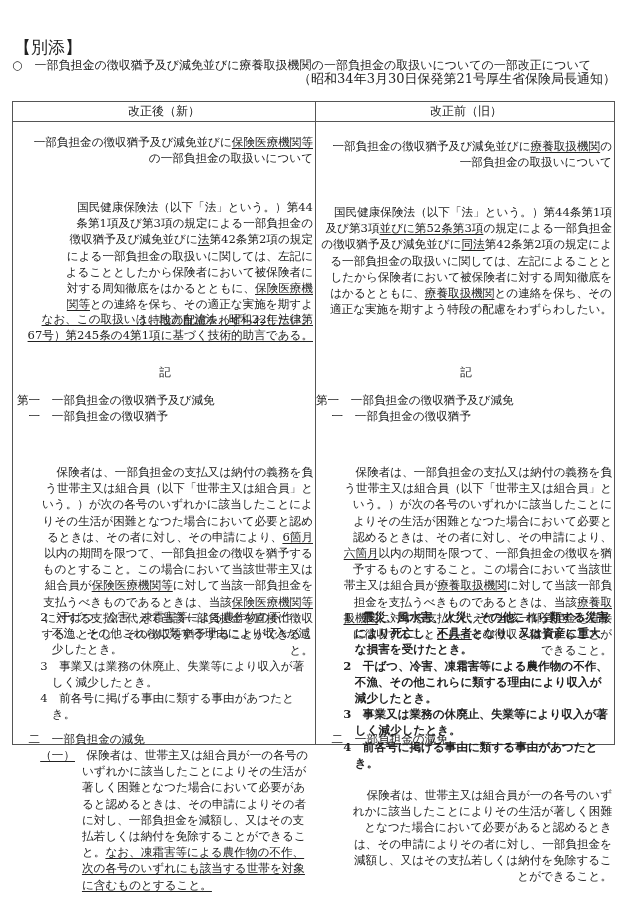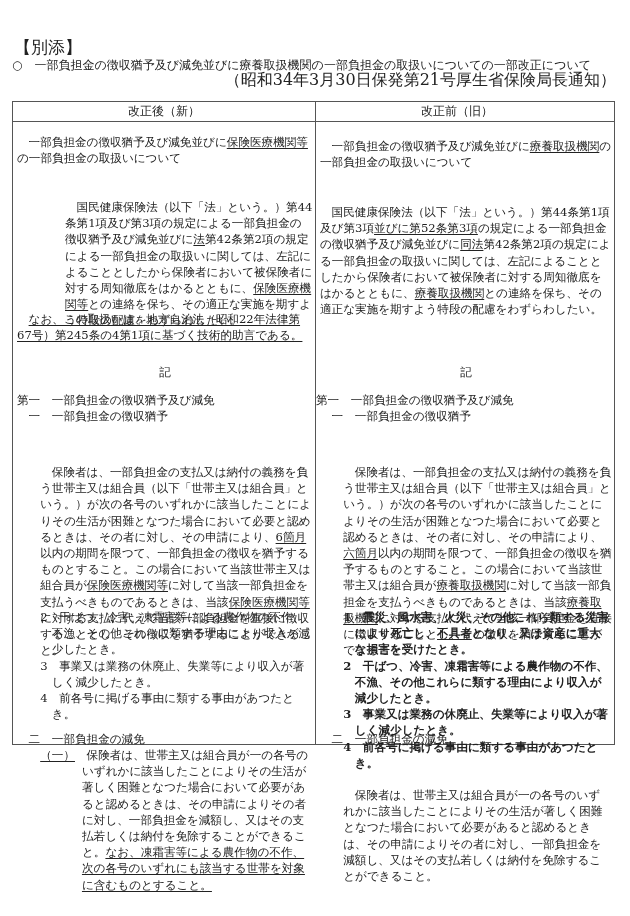--- a/index.html
+++ b/index.html
@@ -1,32 +1,32 @@
 <!DOCTYPE html>
 <html><head>
 <meta charset="utf-8">
 <style>
   html, body { margin:0; padding:0; background:#ffffff; }
   body { width:630px; height:916px; position:relative; overflow:hidden;
          font-family: "DejaVu Serif", "Liberation Serif", serif; color:#222; }
   .hdr-label { position:absolute; left:14px; top:36px; font-size:17px; }
   .hdr-title { position:absolute; left:12px; top:57px; font-size:12px; white-space:nowrap; }
-  .hdr-source { position:absolute; right:14px; top:70px; font-size:16px; white-space:nowrap; }
+  .hdr-source { position:absolute; right:14px; top:70px; font-size:13px; white-space:nowrap; }
   .tbl { position:absolute; left:12px; top:101px; width:603px; height:644px;
          border:1px solid #555; box-sizing:border-box; }
   .col-divider { position:absolute; left:302px; top:0; bottom:0; width:1px; background:#555; }
   .head-row { position:absolute; left:0; right:0; top:0; height:19px; border-bottom:1px solid #555; }
   .head-cell { position:absolute; top:0; height:19px; line-height:18px; text-align:center; font-size:12px; }
   .head-left { left:0; width:302px; }
-  .head-right { left:294px; width:300px; }
+  .head-right { left:303px; width:300px; }
   .col { position:absolute; top:20px; font-size:11.6px; line-height:16.2px; }
   .col-left { left:4px; width:296px; }
   .col-right { left:307px; width:292px; }
   .blk { position:absolute; left:0; right:0; }
-  .ind1 { text-indent:1em; }
+  .ind1 { text-indent:1em;text-align:right; }
   .u { text-decoration:underline; text-underline-offset:2px; }
   .center { text-align:center; }
   .pad1 { padding-left:1em; }
   .pad2 { padding-left:2em;margin-top:40px; }
 </style>
 </head>
 <body>
 
 <div class="hdr-label">【別添】</div>
 <div class="hdr-title">○　一部負担金の徴収猶予及び減免並びに療養取扱機関の一部負担金の取扱いについての一部改正について</div>

